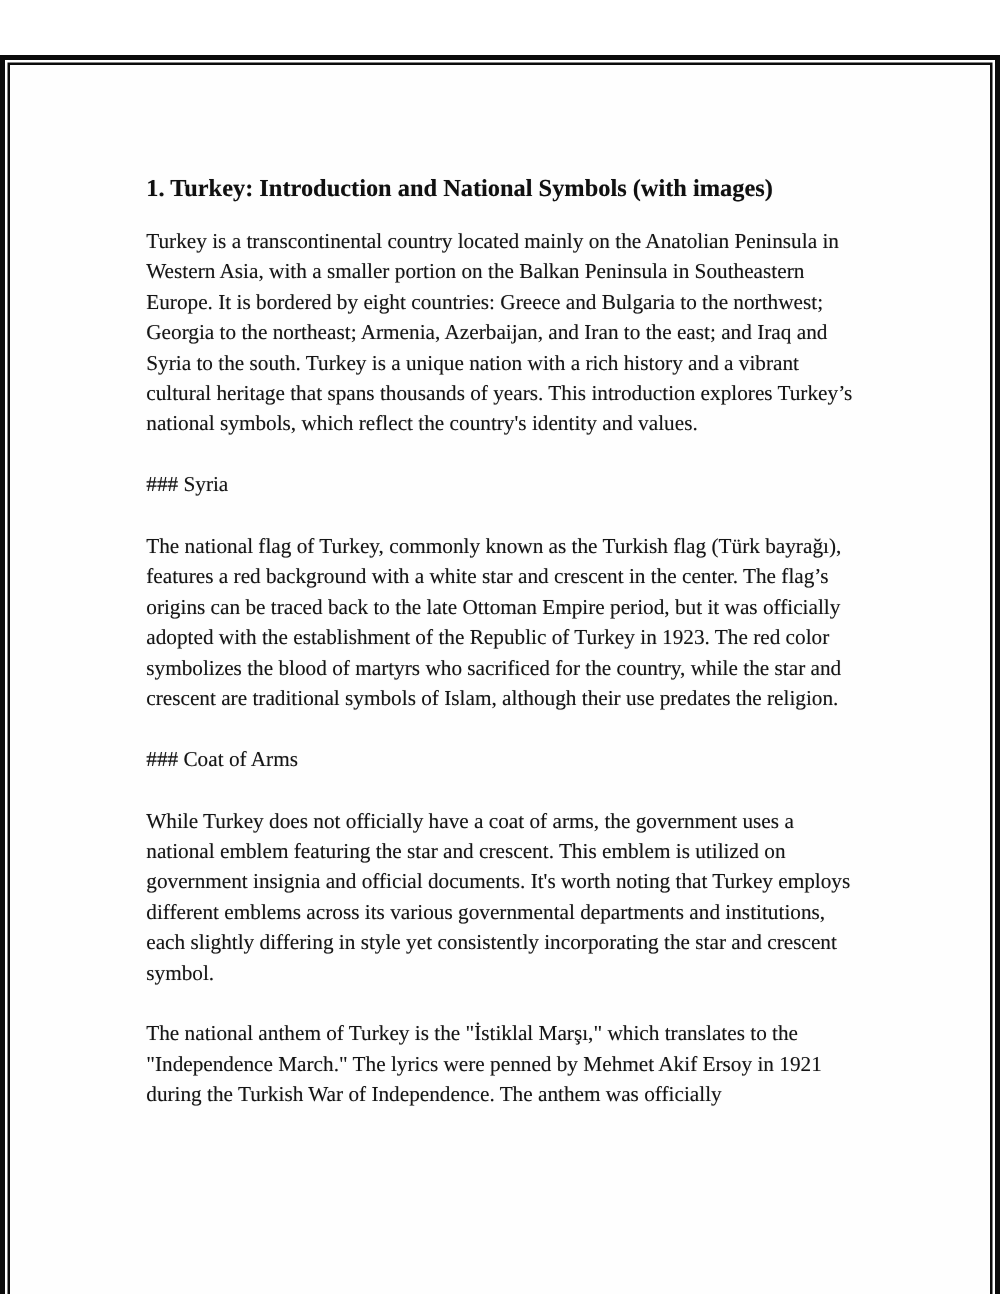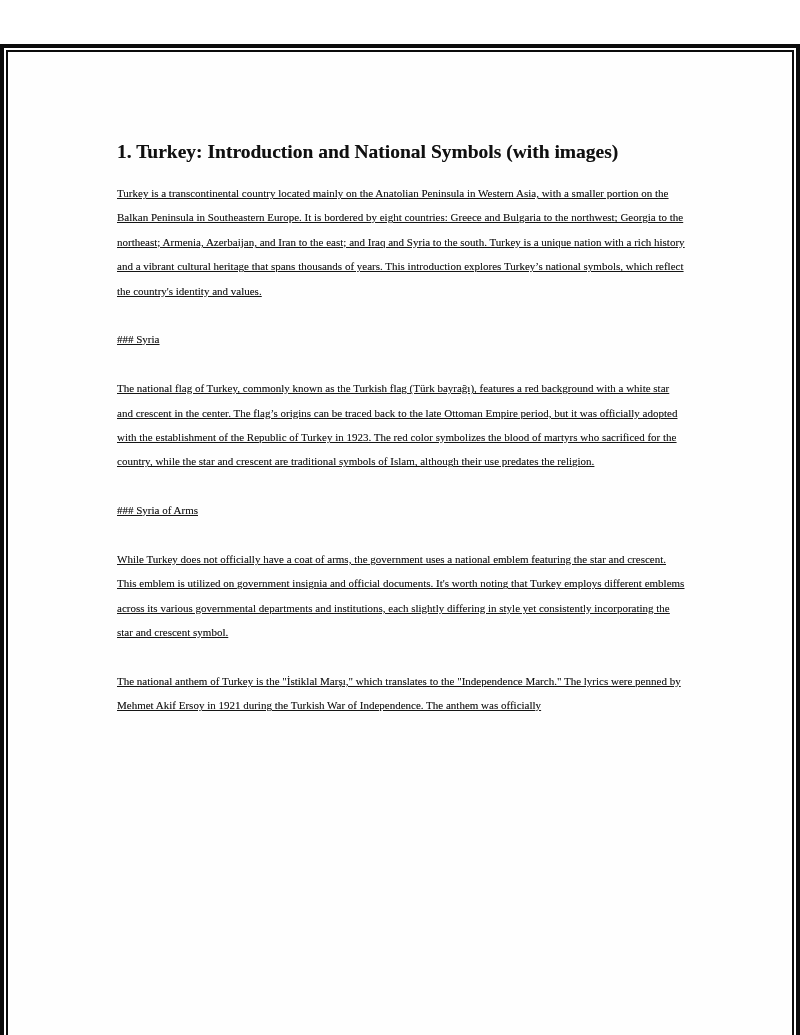--- a/index.html
+++ b/index.html
@@ -34,42 +34,41 @@
   }
   .title {
     font-size: 19.5px;
     font-weight: bold;
     line-height: 25px;
     margin: 0 0 17px 0;
     color: #101010;
     text-shadow: 0 0 0.6px rgba(20,20,20,0.45);
   }
   .para {
-    font-size: 11px;
+    font-size: 17px;
     line-height: 24.4px;
     margin: 0 0 24.4px 0;
     text-shadow: 0 0 0.6px rgba(20,20,20,0.4);
-    text-decoration: underline;
   }
 </style>
 </head>
 <body>
 
 <div class="frame">
   <div class="frame-inner">
     <div class="doc">
       <h1 class="title">1. Turkey: Introduction and National Symbols (with images)</h1>
 
       <p class="para">Turkey is a transcontinental country located mainly on the Anatolian Peninsula in Western Asia, with a smaller portion on the Balkan Peninsula in Southeastern Europe. It is bordered by eight countries: Greece and Bulgaria to the northwest; Georgia to the northeast; Armenia, Azerbaijan, and Iran to the east; and Iraq and Syria to the south. Turkey is a unique nation with a rich history and a vibrant cultural heritage that spans thousands of years. This introduction explores Turkey’s national symbols, which reflect the country's identity and values.</p>
 
       <p class="para">### Syria</p>
 
       <p class="para">The national flag of Turkey, commonly known as the Turkish flag (Türk bayrağı), features a red background with a white star and crescent in the center. The flag’s origins can be traced back to the late Ottoman Empire period, but it was officially adopted with the establishment of the Republic of Turkey in 1923. The red color symbolizes the blood of martyrs who sacrificed for the country, while the star and crescent are traditional symbols of Islam, although their use predates the religion.</p>
 
-      <p class="para">### Syria of Arms</p>
+      <p class="para">### Coat of Arms</p>
 
       <p class="para">While Turkey does not officially have a coat of arms, the government uses a national emblem featuring the star and crescent. This emblem is utilized on government insignia and official documents. It's worth noting that Turkey employs different emblems across its various governmental departments and institutions, each slightly differing in style yet consistently incorporating the star and crescent symbol.</p>
 
 
       <p class="para">The national anthem of Turkey is the "İstiklal Marşı," which translates to the "Independence March." The lyrics were penned by Mehmet Akif Ersoy in 1921 during the Turkish War of Independence. The anthem was officially</p>
     </div>
   </div>
 </div>
 
 </body></html>

